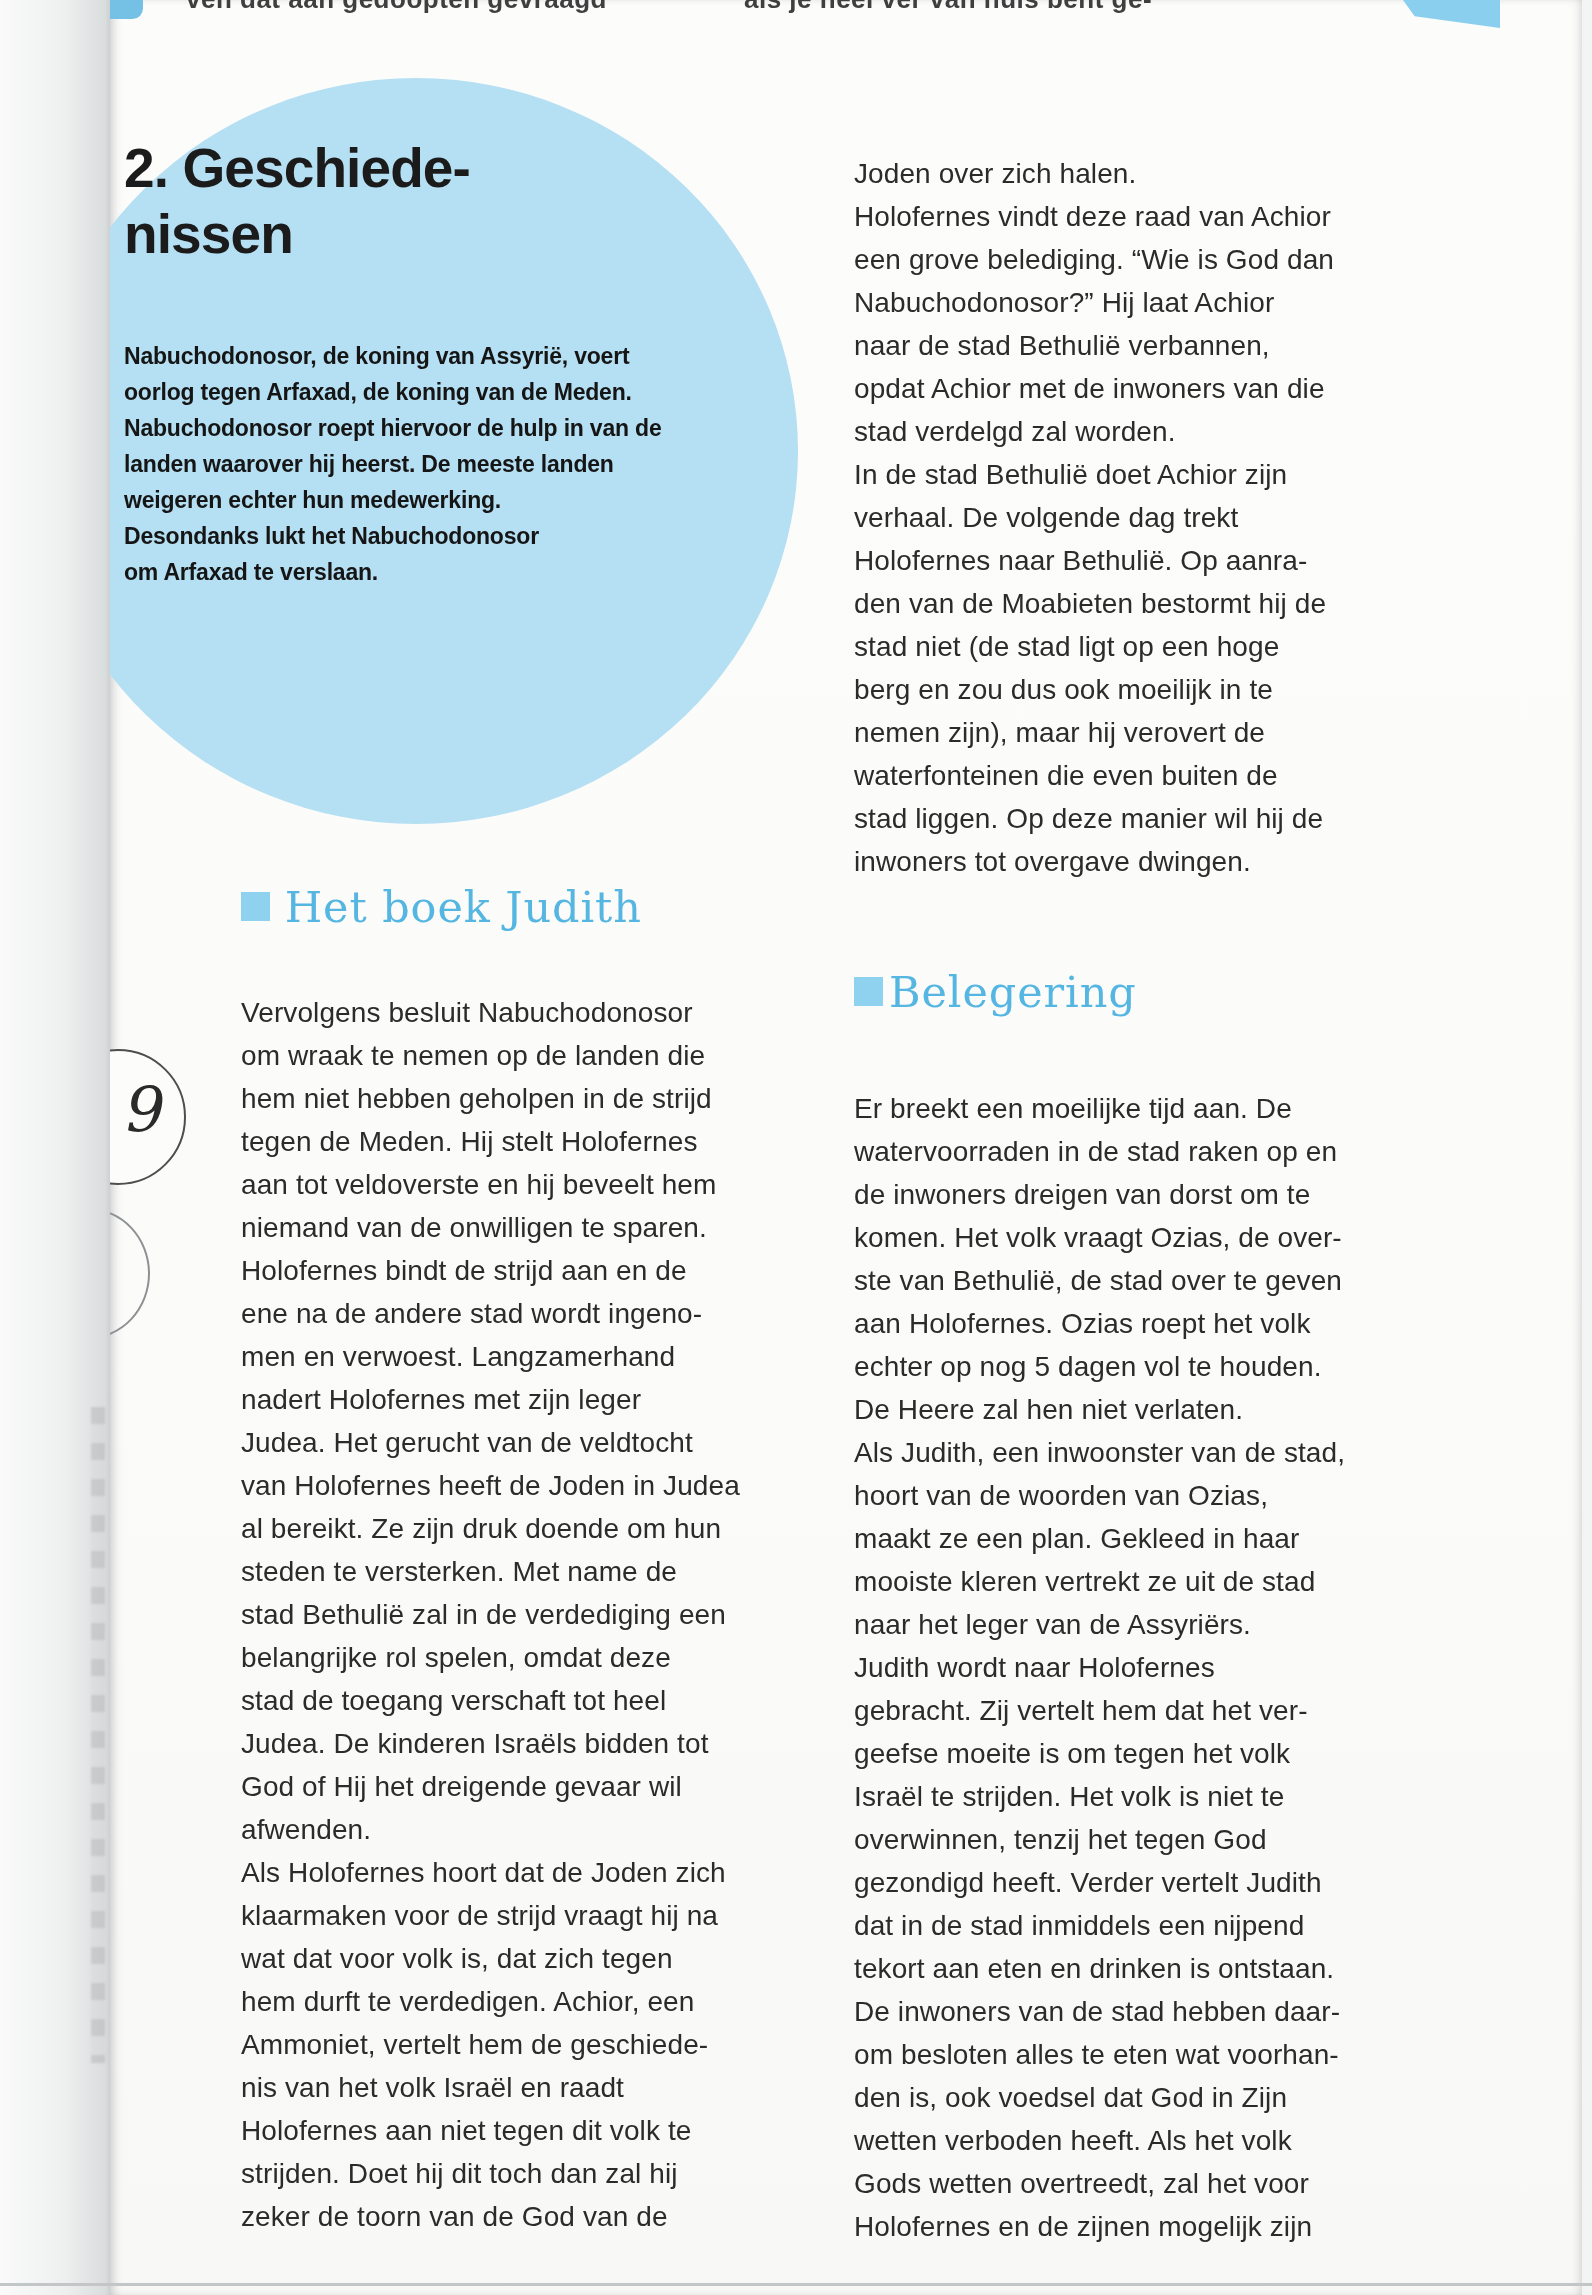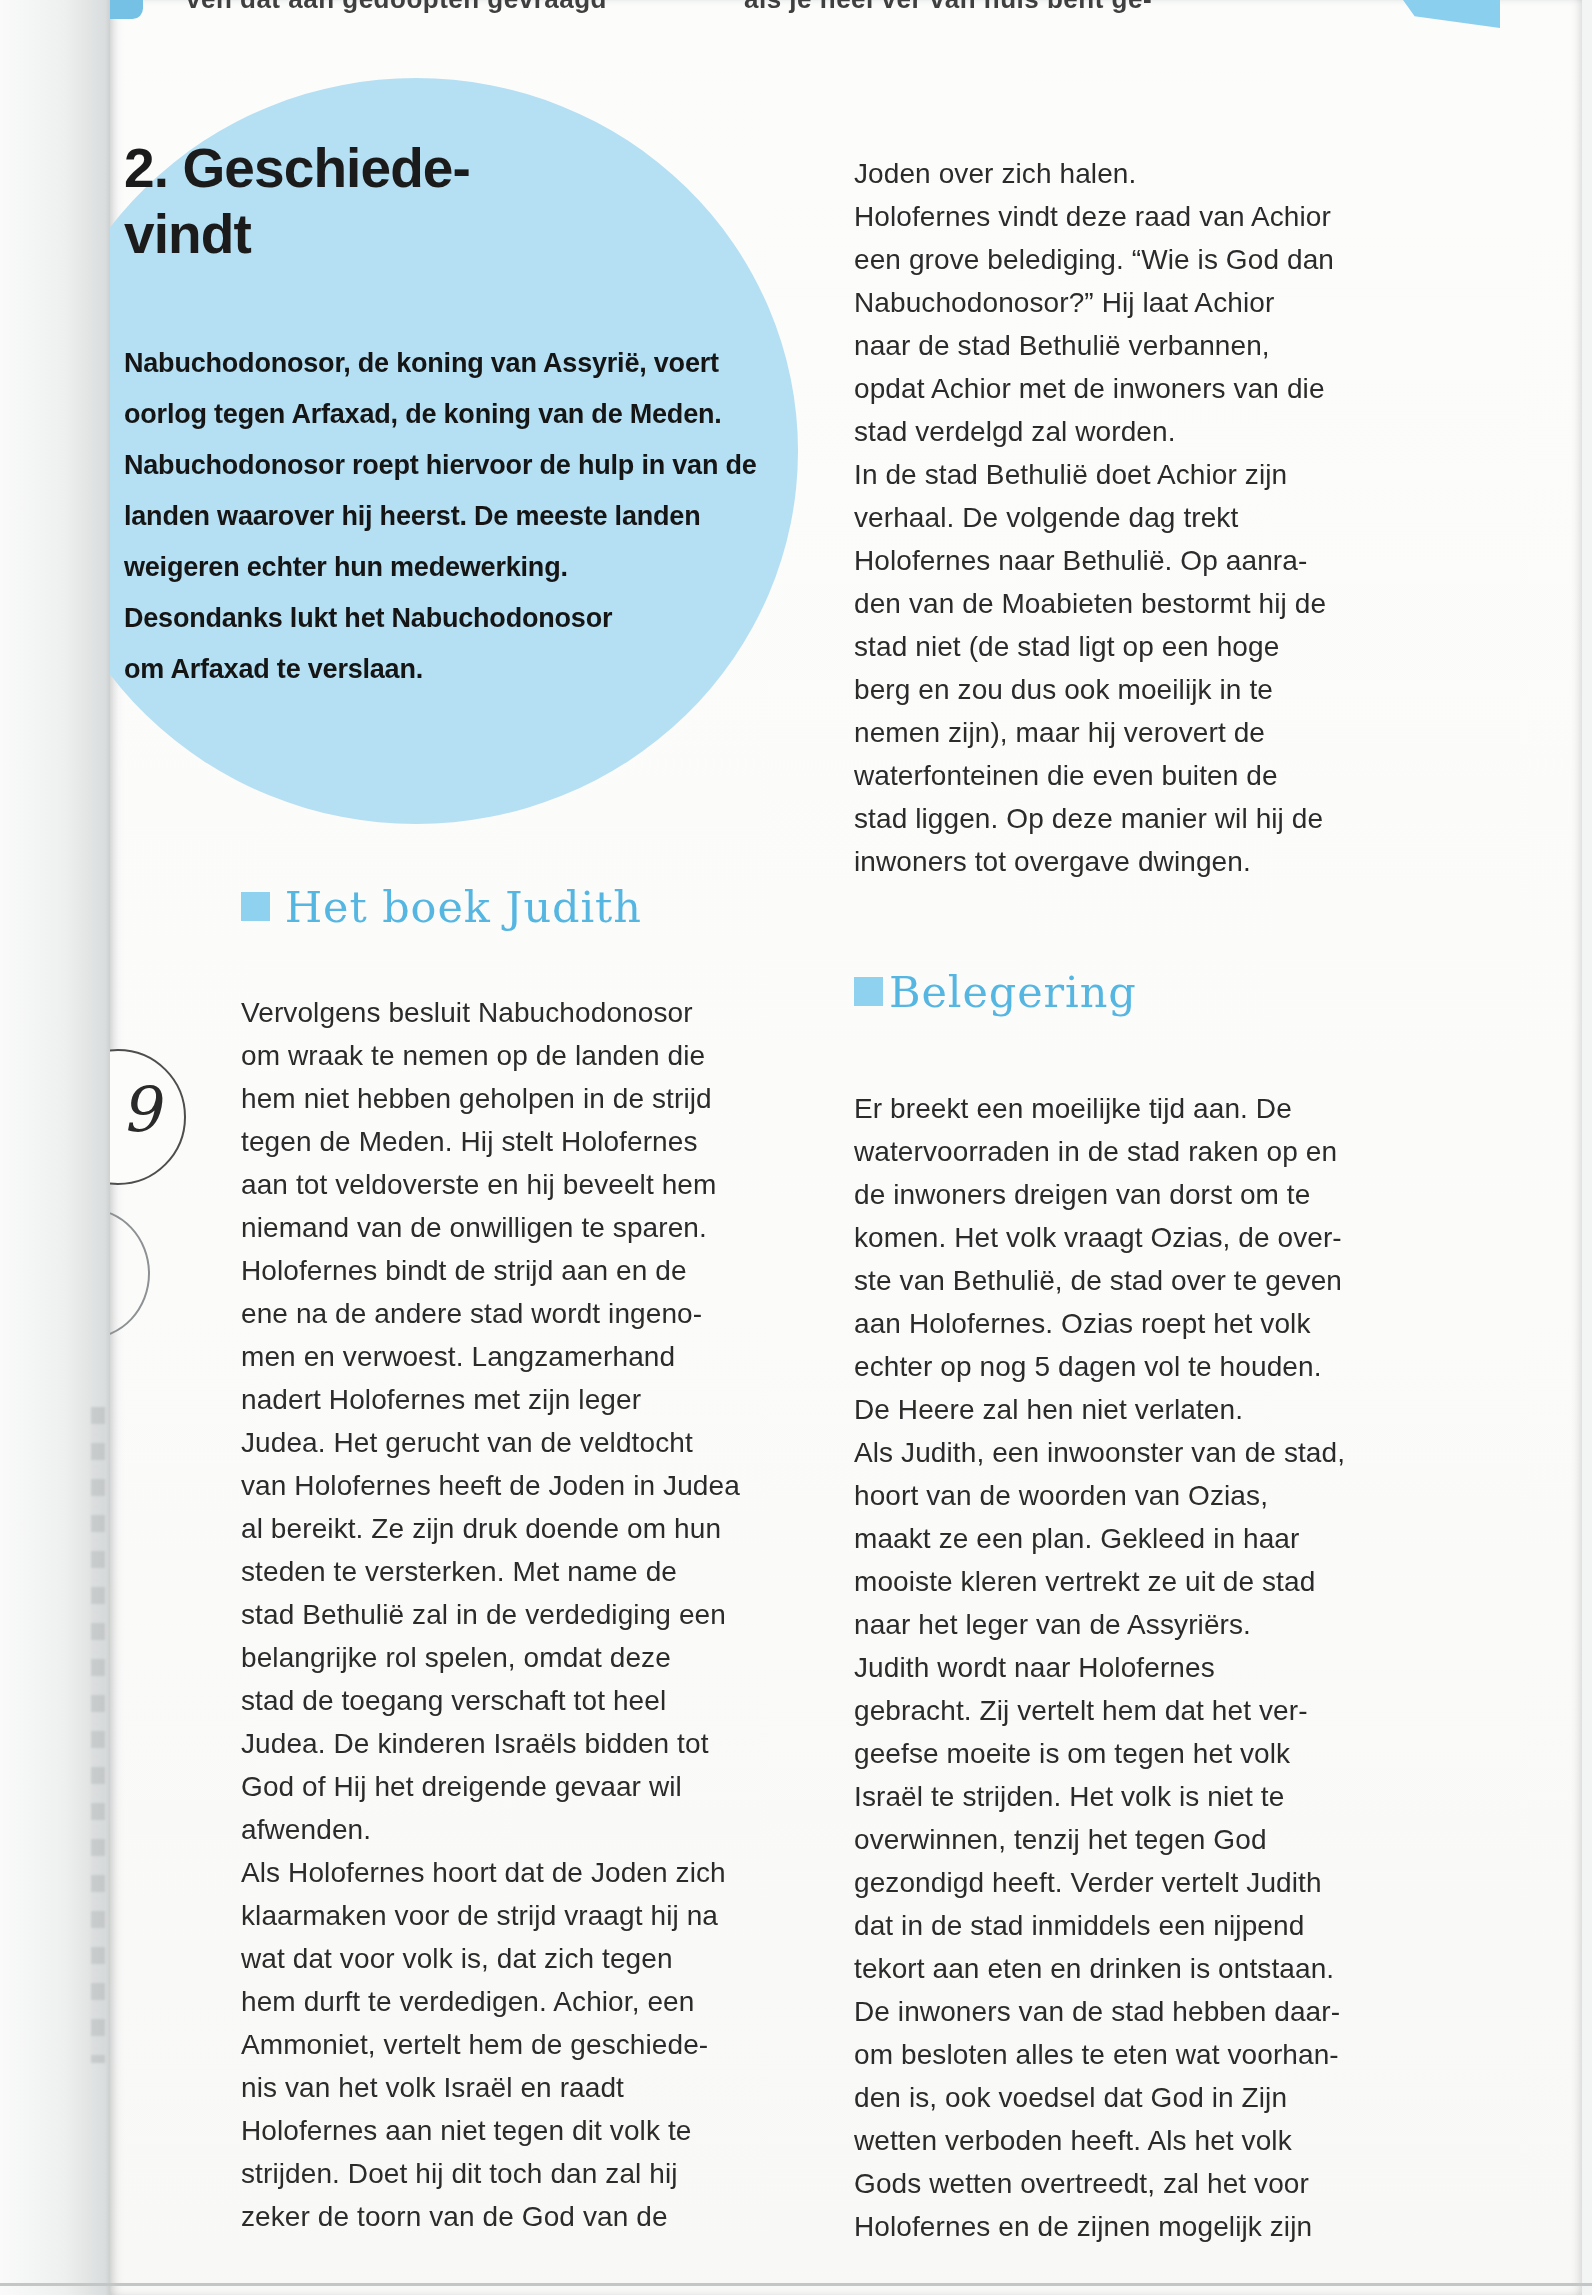--- a/index.html
+++ b/index.html
@@ -58,21 +58,21 @@
   }
 
   .title {
     position:absolute; left:14px; top:135px;
     font-size:55px; line-height:66px; font-weight:700;
     color:#1b1b1b; letter-spacing:-0.9px;
   }
 
   .intro {
     position:absolute; left:14px; top:338px; width:639px;
-    font-size:27px; line-height:51px; font-weight:700;
+    font-size:23px; line-height:36px; font-weight:700;
     color:#151515; white-space:pre-line; letter-spacing:-0.2px;
   }
 
   .heading { position:absolute; display:flex; align-items:flex-start; gap:14.7px; }
   .heading .sq { width:29px; height:29px; background:#8ed2ef; margin-top:10.4px; flex:0 0 auto; }
   .heading .script {
     font-family:"DejaVu Serif", serif; 
     font-size:43px; line-height:50px; color:#56b6e2; letter-spacing:0.9px;
   }
   .heading-left  { left:131px; top:882px; }
@@ -113,21 +113,21 @@
   <div class="page">
 
     <div class="top-cut left">ven dat aan gedoopten gevraagd</div>
     <div class="top-cut right">als je heel ver van huis bent ge-</div>
 
     <div class="corner-tl"></div>
     <div class="corner-tr"></div>
 
     <div class="bubble"></div>
 
-    <h1 class="title"><span>2. Geschiede-</span><br><span>vindt</span></h1>
+    <h1 class="title"><span>2. Geschiede-</span><br><span>nissen</span></h1>
 
     <div class="intro">Nabuchodonosor, de koning van Assyrië, voert
 oorlog tegen Arfaxad, de koning van de Meden.
 Nabuchodonosor roept hiervoor de hulp in van de
 landen waarover hij heerst. De meeste landen
 weigeren echter hun medewerking.
 Desondanks lukt het Nabuchodonosor
 om Arfaxad te verslaan.</div>
 
     <div class="heading heading-left">

